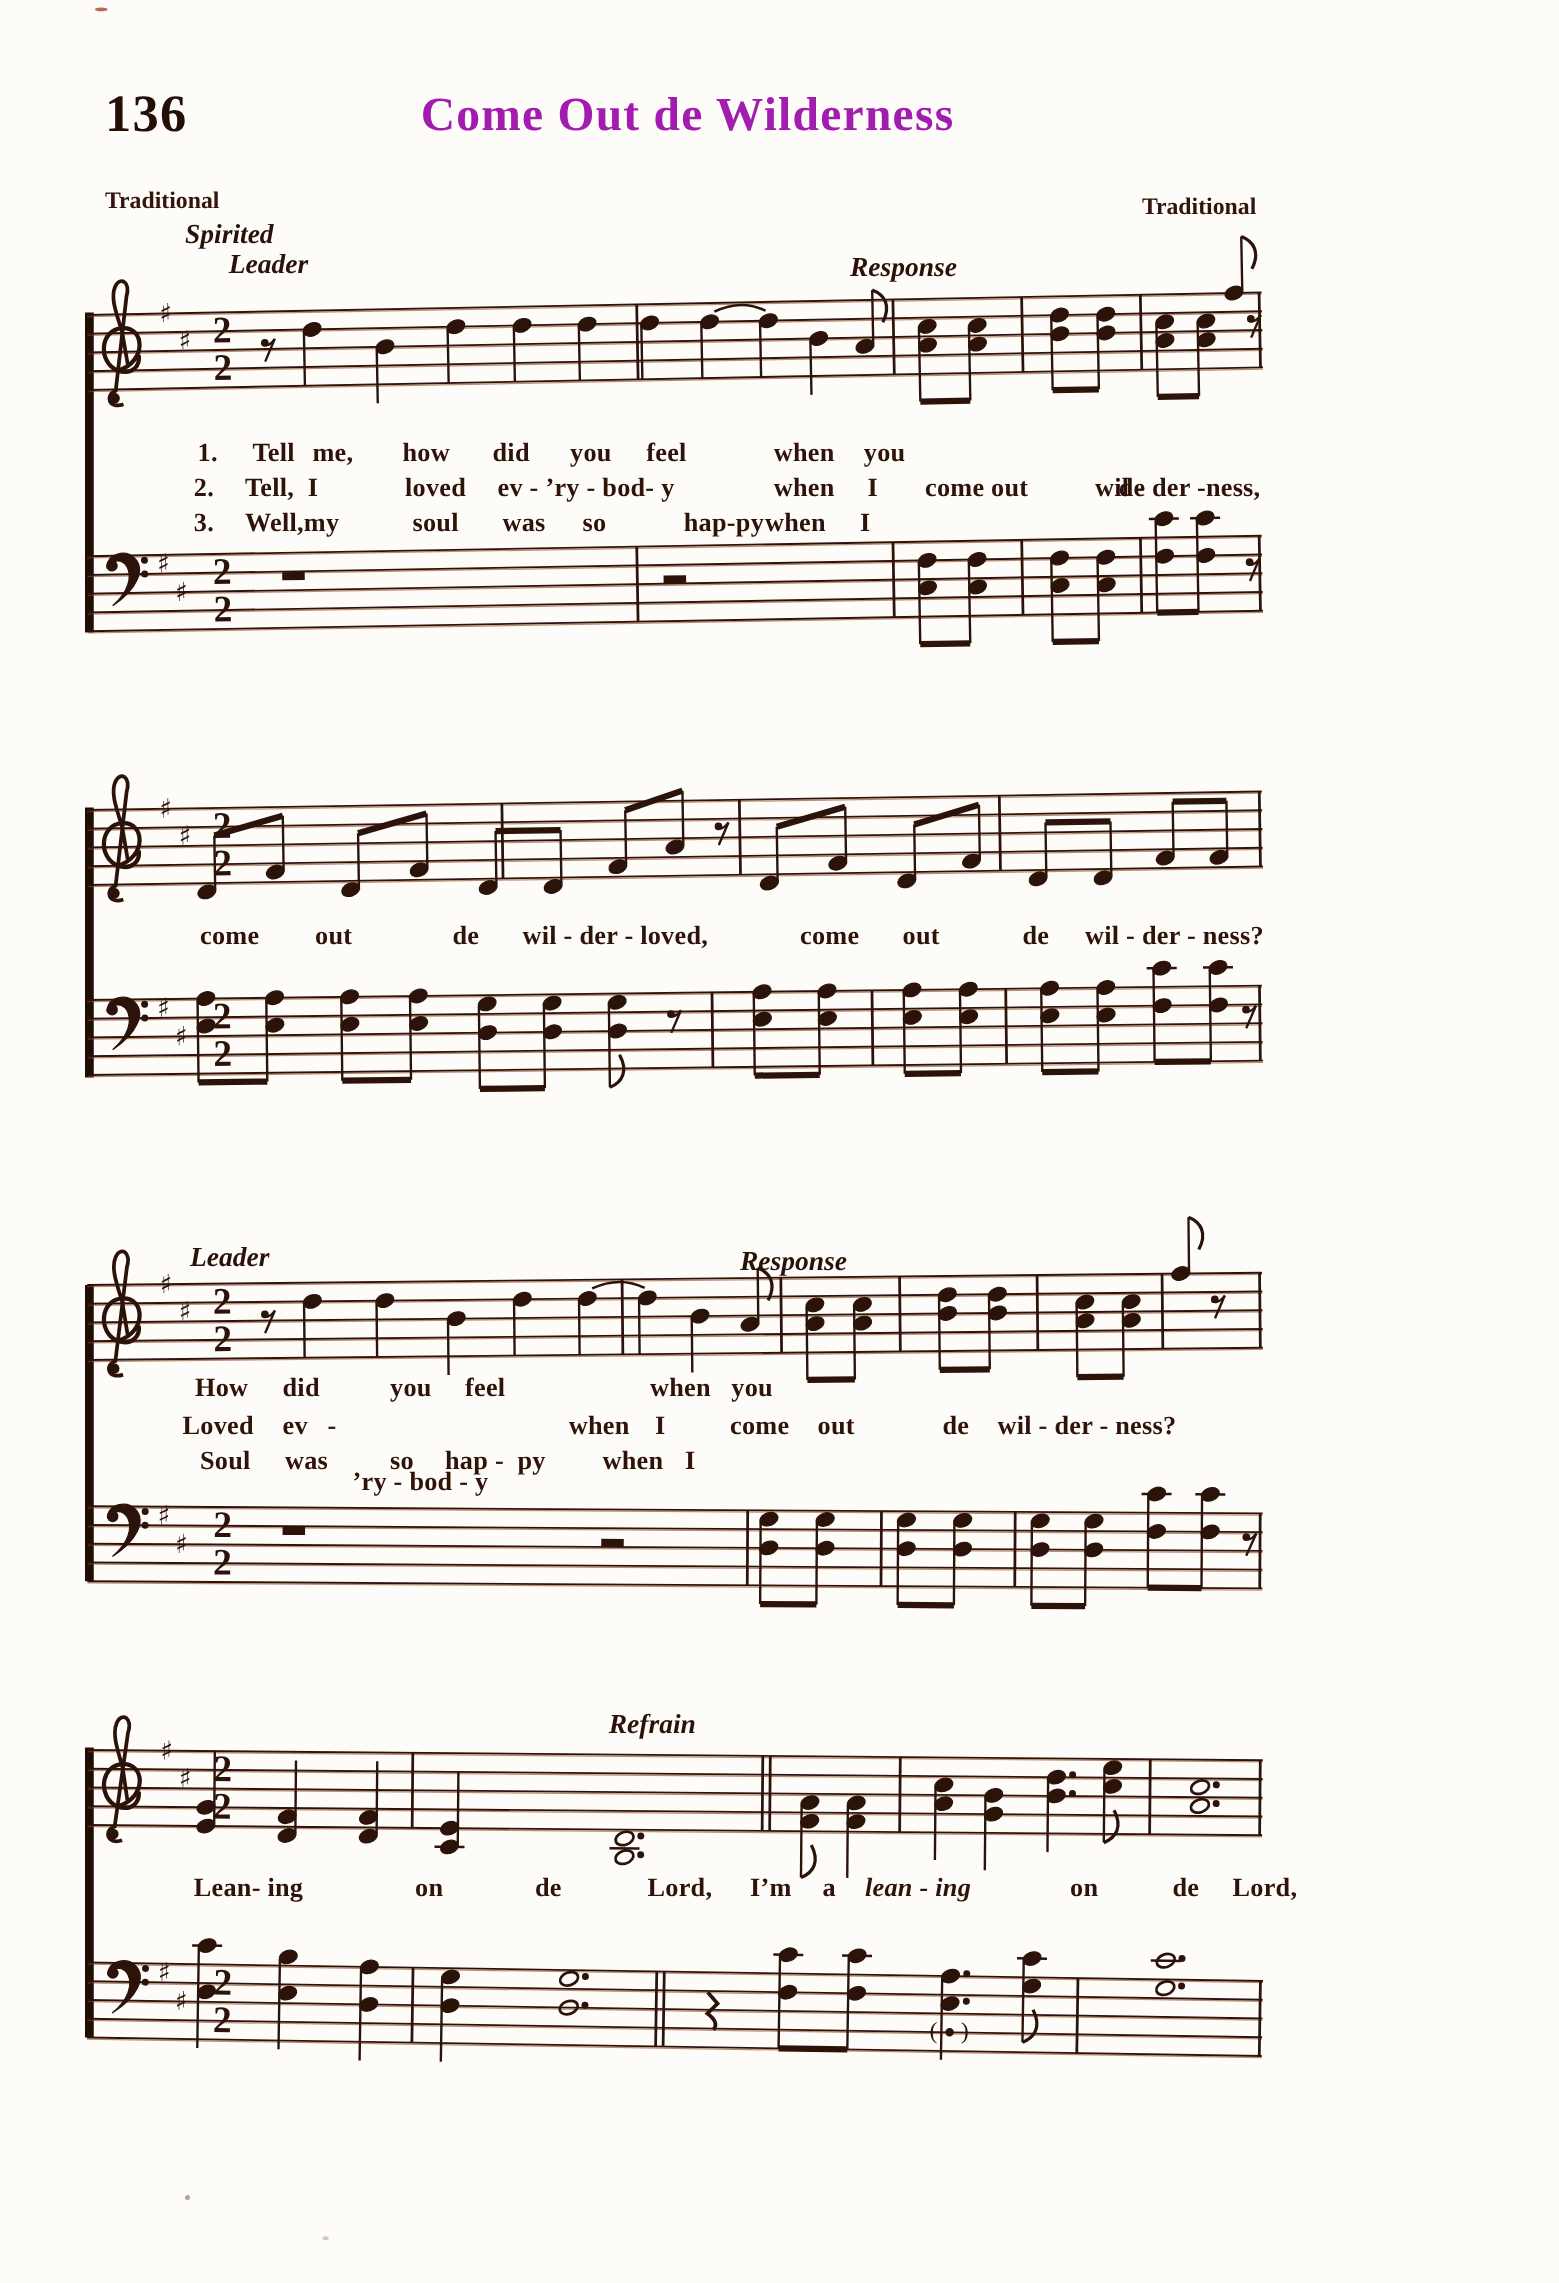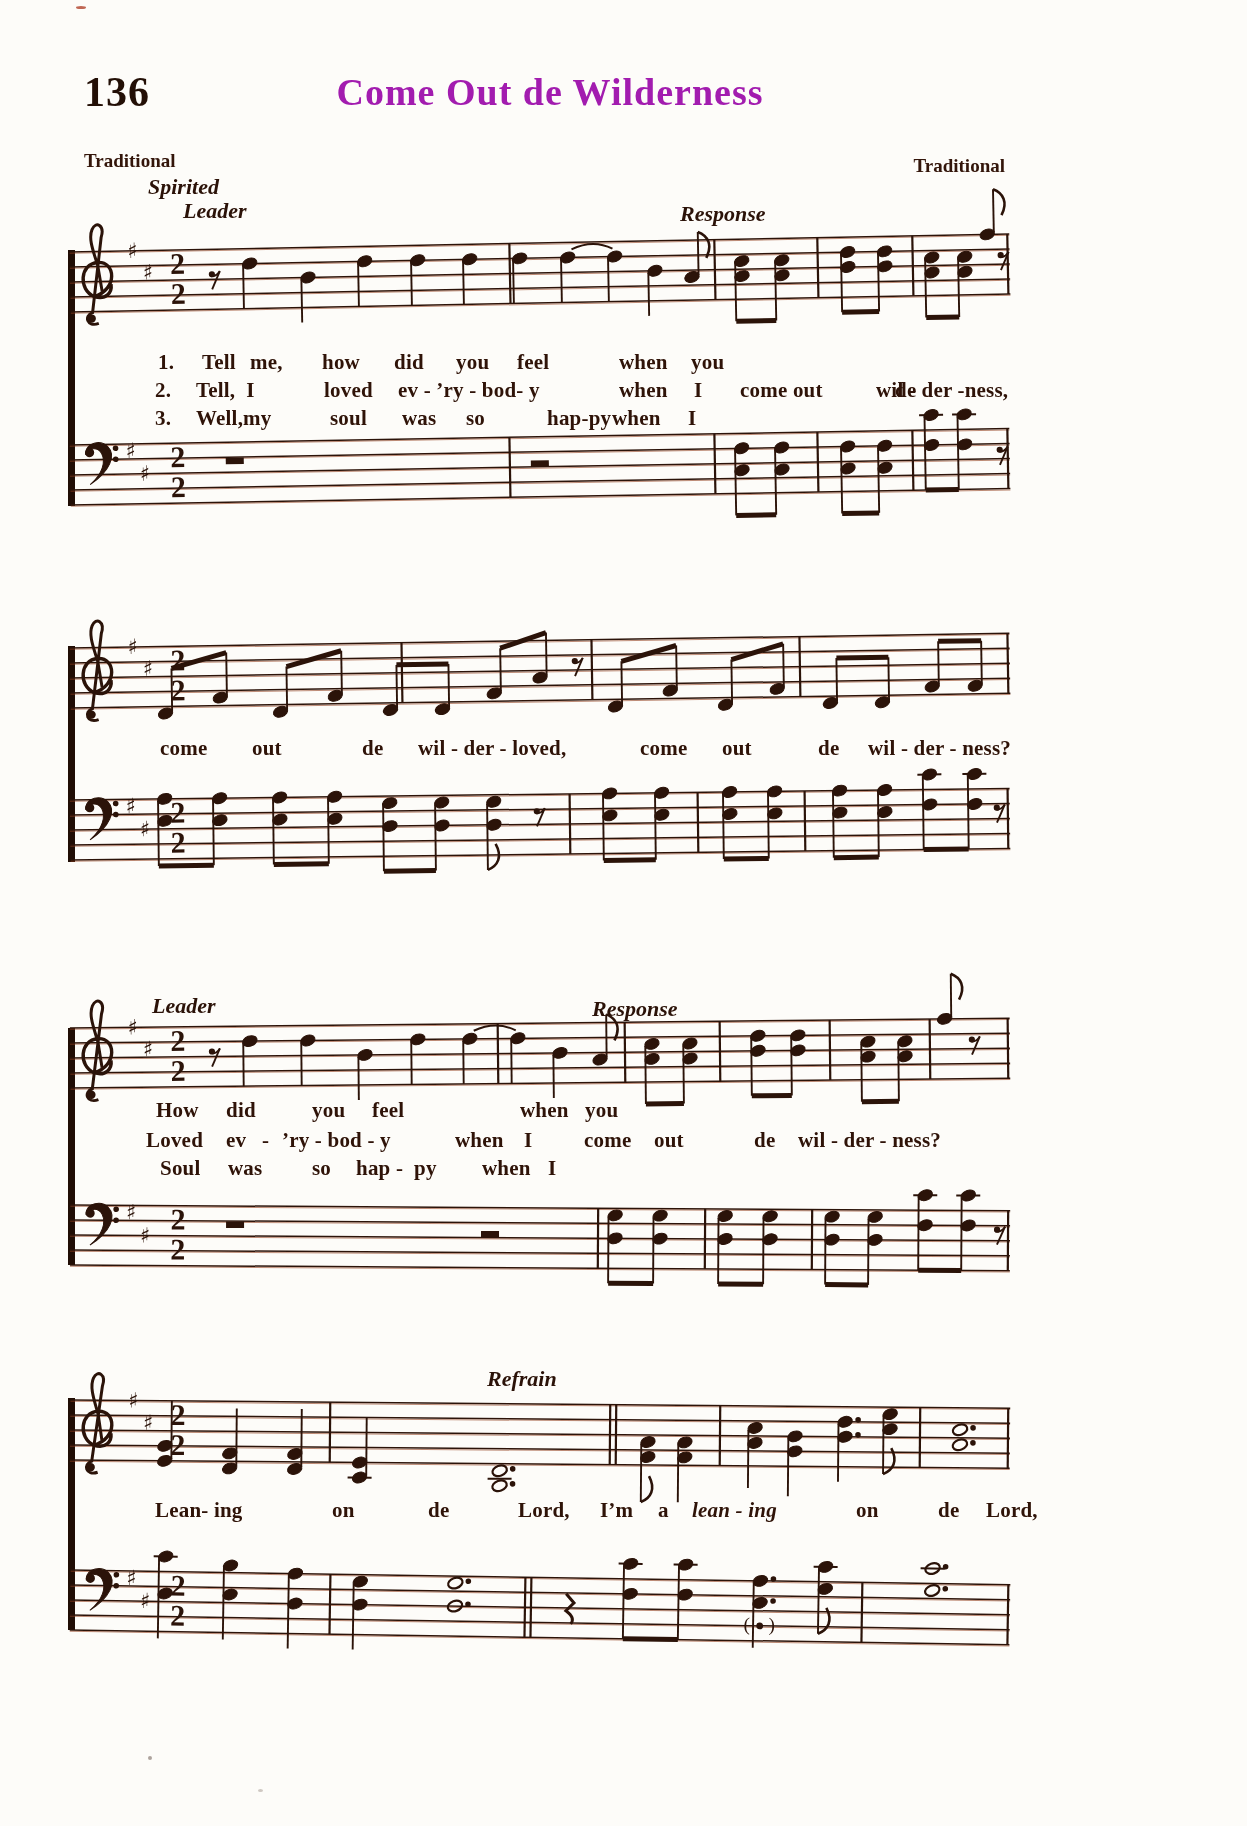--- a/index.html
+++ b/index.html
@@ -100,21 +100,21 @@
       <span class="lyric-seg" style="left: 226px;">did</span>
       <span class="lyric-seg" style="left: 312px;">you</span>
       <span class="lyric-seg" style="left: 372px;">feel</span>
       <span class="lyric-seg" style="left: 520px;">when</span>
       <span class="lyric-seg" style="left: 585px;">you</span>
     </div>
     <div class="lyric-line" style="top: 1128px;">
       <span class="lyric-seg" style="left: 146px;">Loved</span>
       <span class="lyric-seg" style="left: 226px;">ev</span>
       <span class="lyric-seg" style="left: 262px;">-</span>
-      <span class="lyric-seg" style="left: 282px;">’ry - bod - y</span>
+      <span class="lyric-seg" style="left: 282px; margin-top: 45px;">’ry - bod - y</span>
       <span class="lyric-seg" style="left: 455px;">when</span>
       <span class="lyric-seg" style="left: 524px;">I</span>
       <span class="lyric-seg" style="left: 584px;">come</span>
       <span class="lyric-seg" style="left: 654px;">out</span>
       <span class="lyric-seg" style="left: 754px;">de</span>
       <span class="lyric-seg" style="left: 798px;">wil - der - ness?</span>
     </div>
     <div class="lyric-line" style="top: 1156px;">
       <span class="lyric-seg" style="left: 160px;">Soul</span>
       <span class="lyric-seg" style="left: 228px;">was</span>

